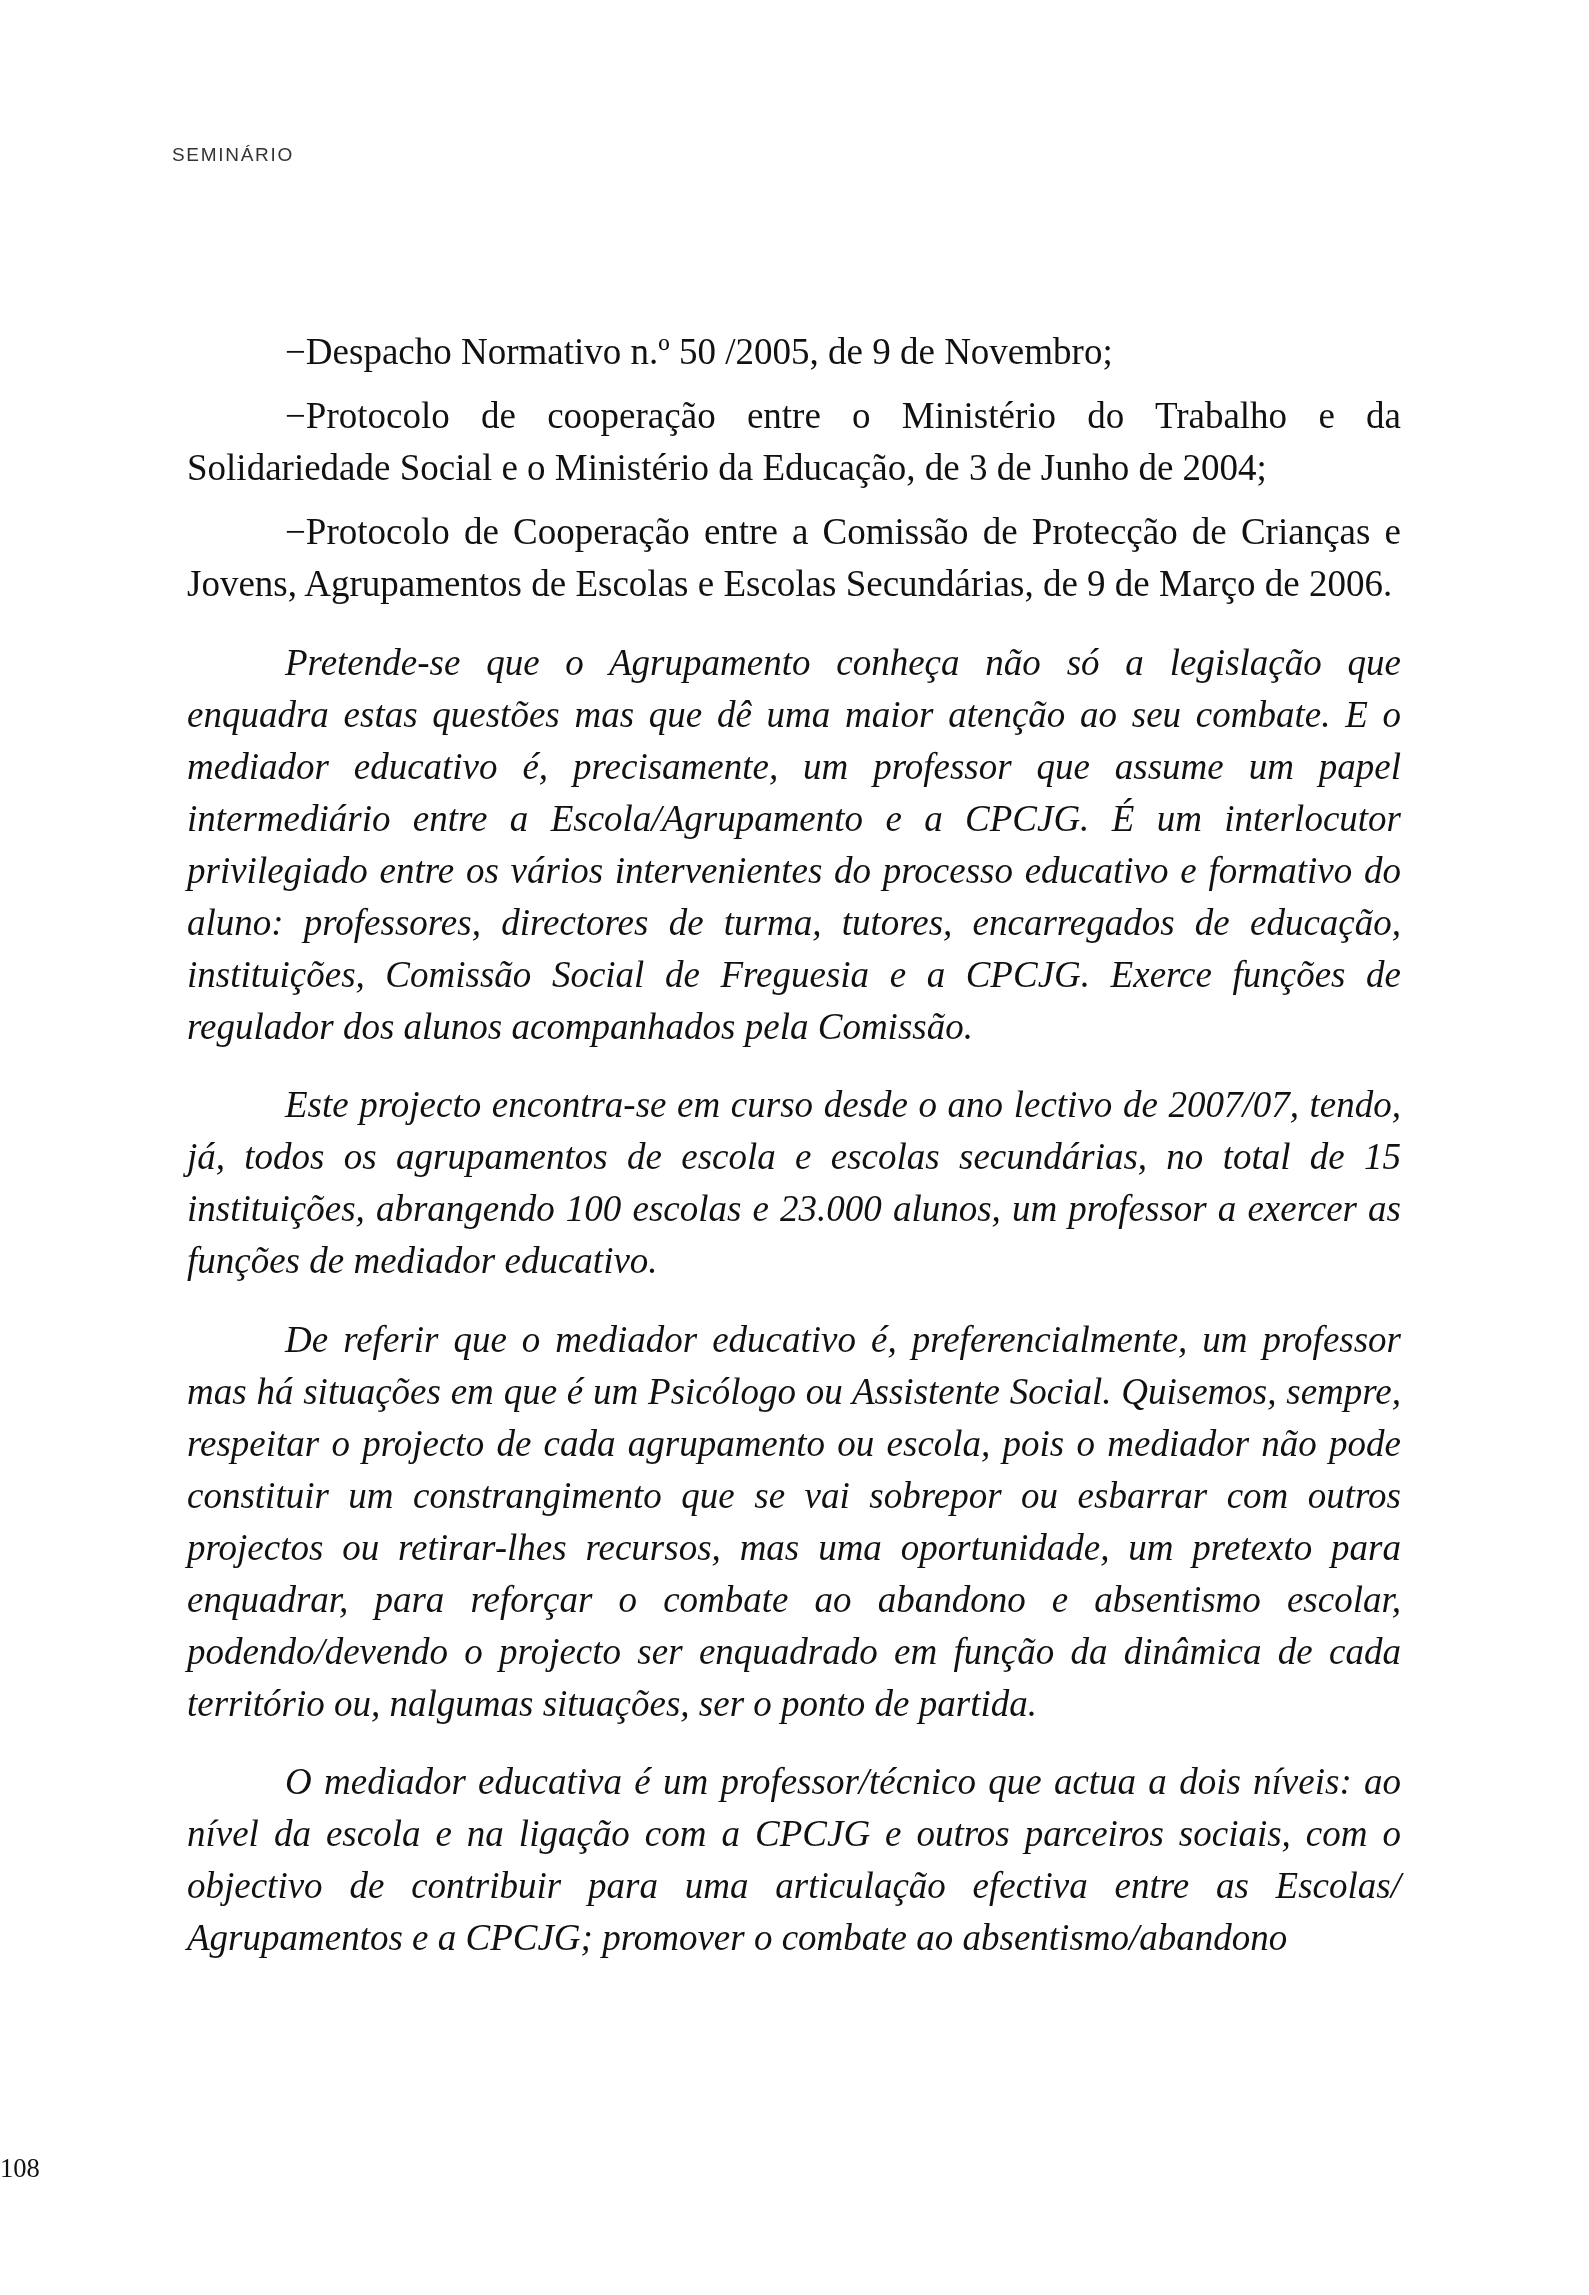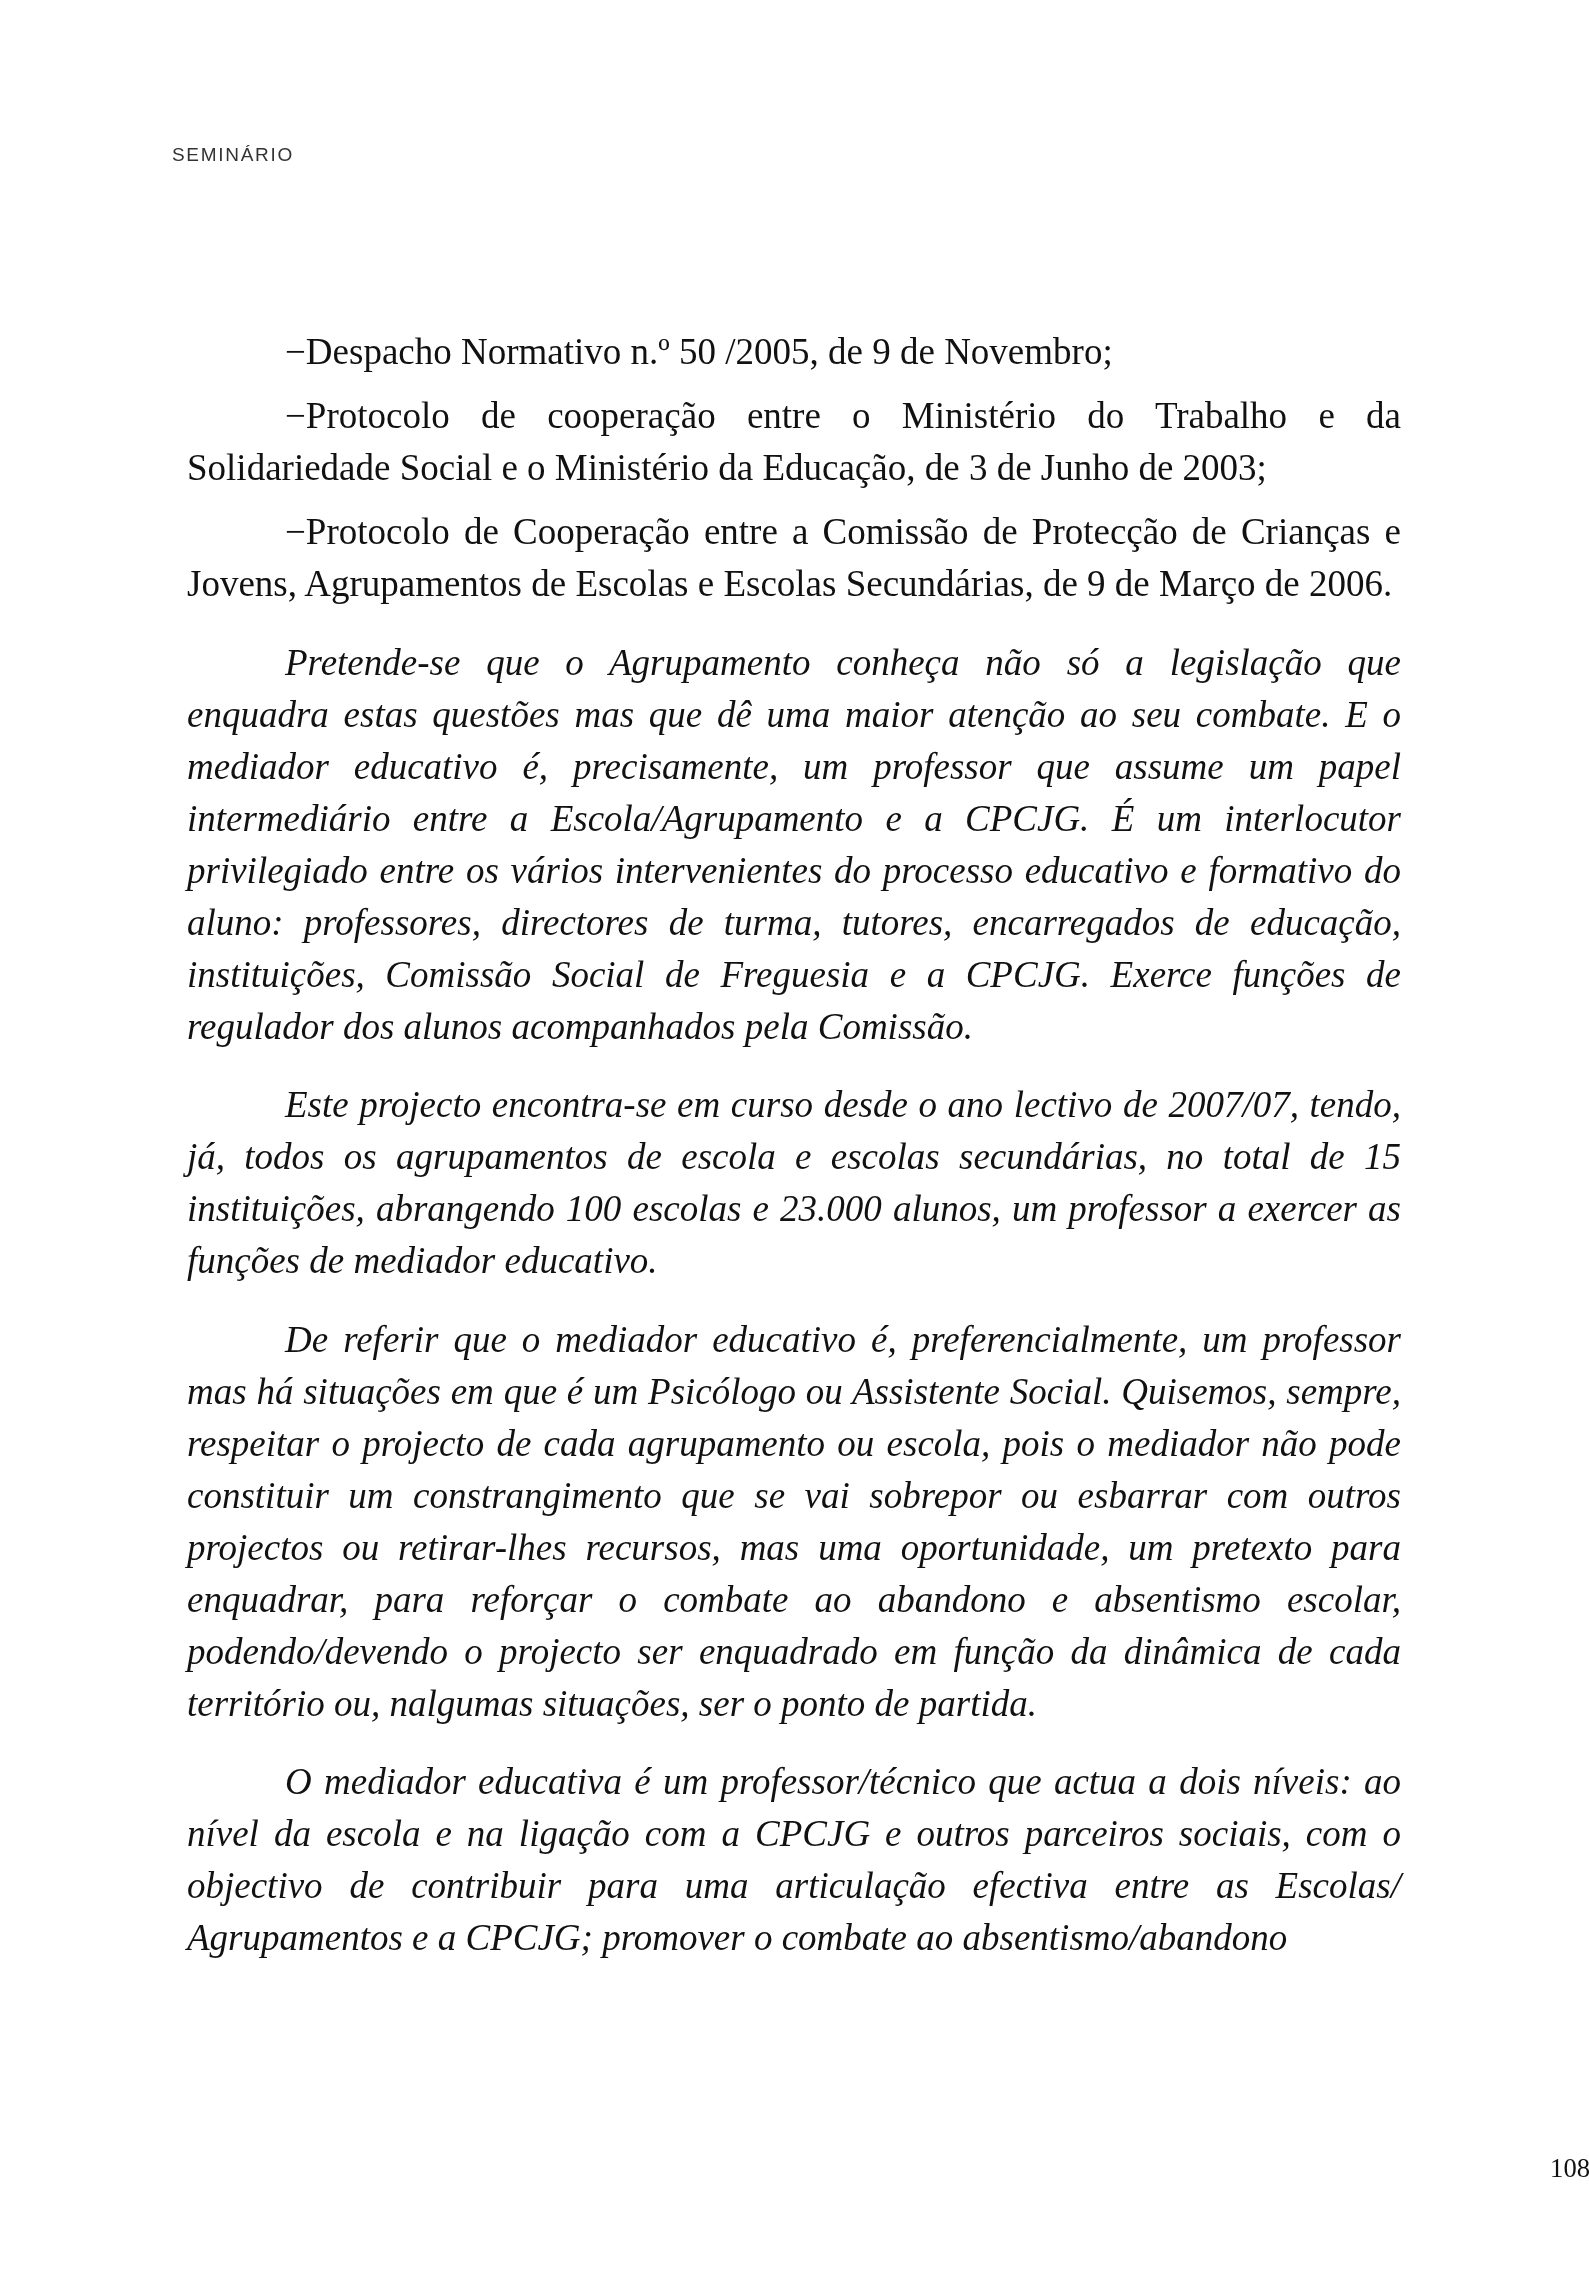--- a/index.html
+++ b/index.html
@@ -37,33 +37,33 @@
       margin: 12px;
       text-indent: 98px;
     }
     .item { margin-bottom: 11.6px; }
     .para { margin-bottom: 26.6px; font-style: italic; }
     .page-number {
       position: absolute;
       left: 0;
       width: 1590px;
       top: 2153px;
-      text-align: right;
+      text-align: left;
       font-size: 26.6px;
       color: #111111;
     }
   </style>
 </head>
 <body>
 
 <div class="running-header">SEMINÁRIO</div>
 
 <div class="body-text">
   <p class="item">−Despacho Normativo n.º 50 /2005, de 9 de Novembro;</p>
-  <p class="item">−Protocolo de cooperação entre o Ministério do Trabalho e da Solidariedade Social e o Ministério da Educação, de 3 de Junho de 2003;</p>
+  <p class="item">−Protocolo de cooperação entre o Ministério do Trabalho e da Solidariedade Social e o Ministério da Educação, de 3 de Junho de 2004;</p>
   <p class="item" style="margin-bottom:26.6px;">−Protocolo de Cooperação entre a Comissão de Protecção de Crianças e Jovens, Agrupamentos de Escolas e Escolas Secundárias, de 9 de Março de 2006.</p>
 
   <p class="para">Pretende-se que o Agrupamento conheça não só a legislação que enquadra estas questões mas que dê uma maior atenção ao seu combate. E o mediador educativo é, precisamente, um professor que assume um papel intermediário entre a Escola/Agrupamento e a CPCJG. É um interlocutor privilegiado entre os vários intervenientes do processo educativo e formativo do aluno: professores, directores de turma, tutores, encarregados de educação, instituições, Comissão Social de Freguesia e a CPCJG. Exerce funções de regulador dos alunos acompanhados pela Comissão.</p>
   <p class="para">Este projecto encontra-se em curso desde o ano lectivo de 2007/07, tendo, já, todos os agrupamentos de escola e escolas secundárias, no total de 15 instituições, abrangendo 100 escolas e 23.000 alunos, um professor a exercer as funções de mediador educativo.</p>
   <p class="para">De referir que o mediador educativo é, preferencialmente, um professor mas há situações em que é um Psicólogo ou Assistente Social. Quisemos, sempre, respeitar o projecto de cada agrupamento ou escola, pois o mediador não pode constituir um constrangimento que se vai sobrepor ou esbarrar com outros projectos ou retirar-lhes recursos, mas uma oportunidade, um pretexto para enquadrar, para reforçar o combate ao abandono e absentismo escolar, podendo/devendo o projecto ser enquadrado em função da dinâmica de cada território ou, nalgumas situações, ser o ponto de partida.</p>
   <p class="para">O mediador educativa é um professor/técnico que actua a dois níveis: ao nível da escola e na ligação com a CPCJG e outros parceiros sociais, com o objectivo de contribuir para uma articulação efectiva entre as Escolas/ Agrupamentos e a CPCJG; promover o combate ao absentismo/abandono</p>
 </div>
 
 <div class="page-number">108</div>
 

